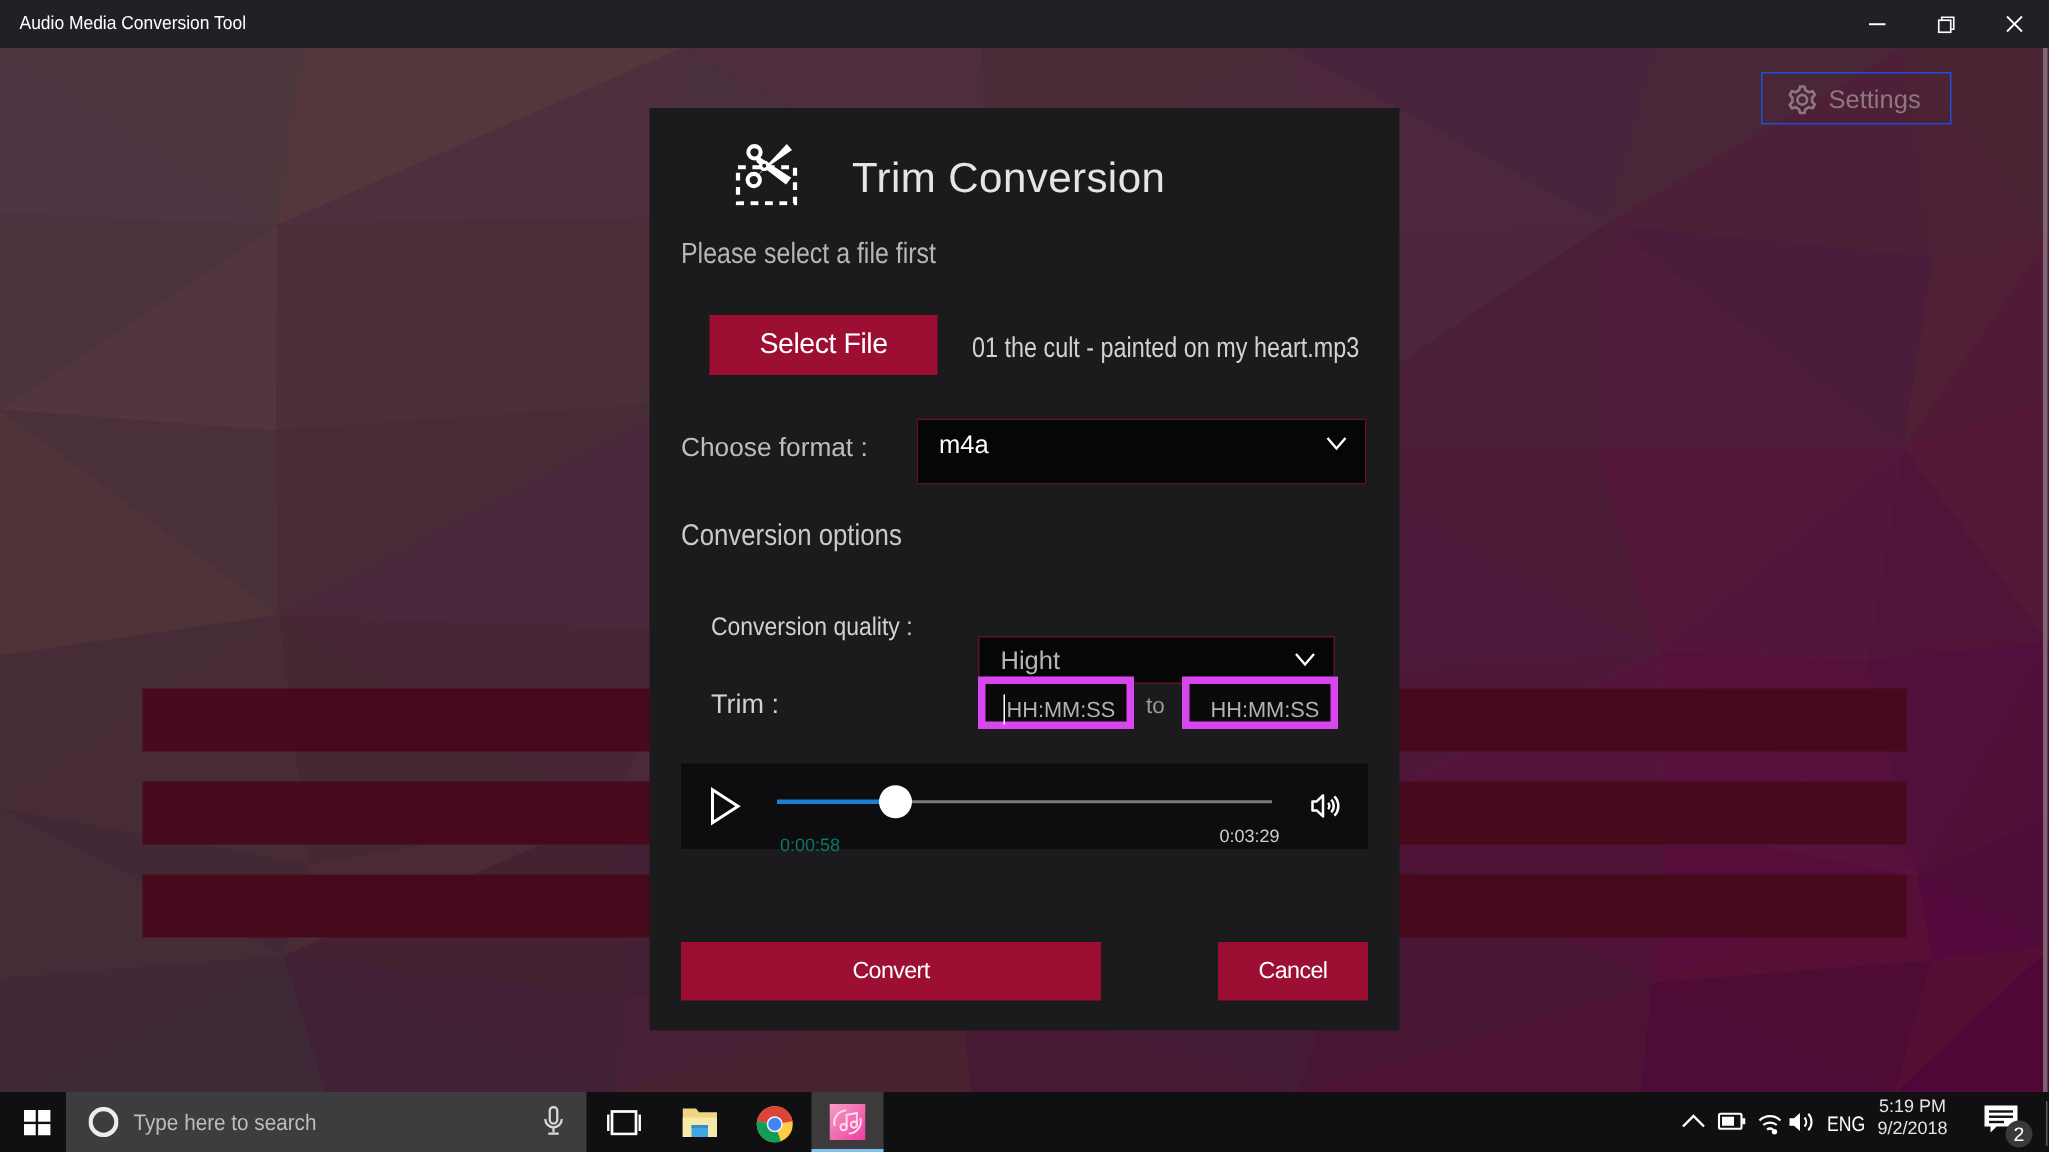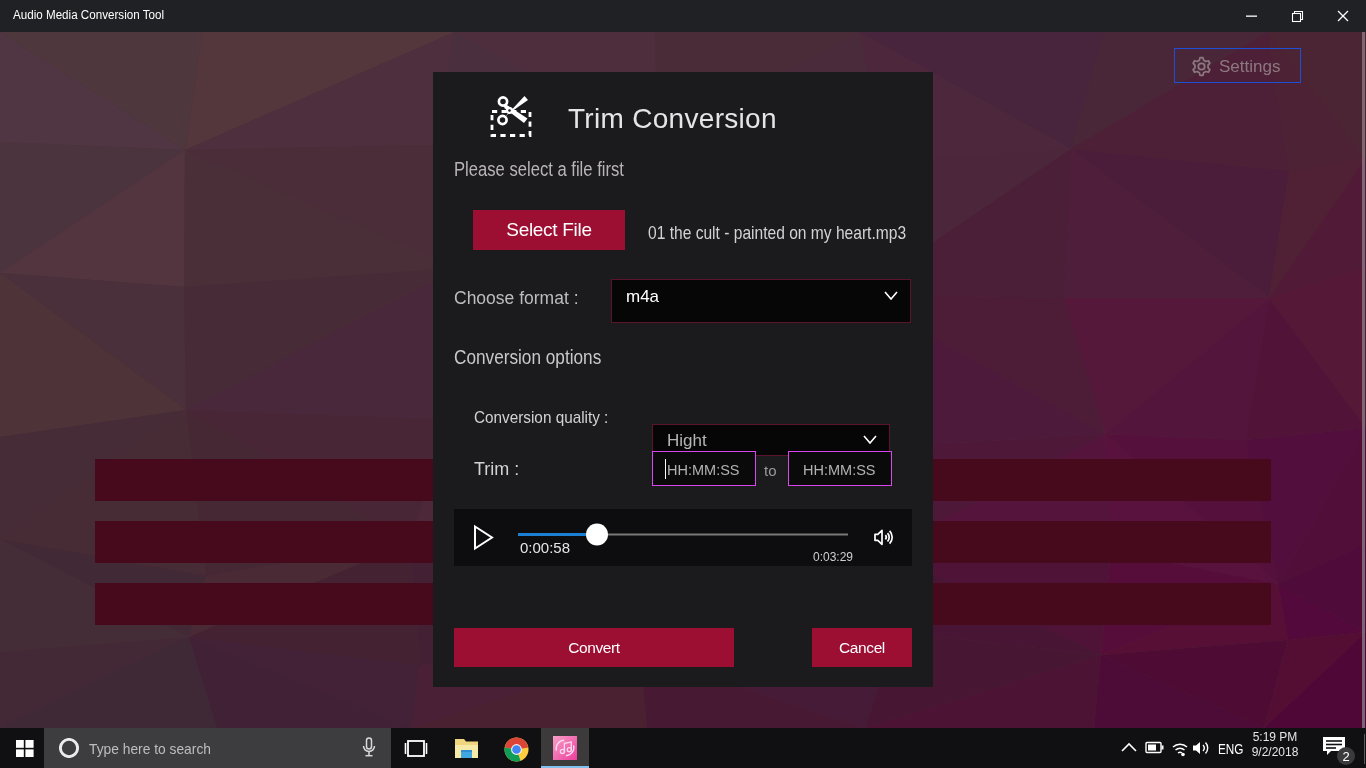--- a/index.html
+++ b/index.html
@@ -27,28 +27,28 @@
   #filename { left:215px; top:150px; font-size:19px; color:#d2d2d2; white-space:nowrap; transform:scaleX(0.82); transform-origin:0 0; }
   #lbl-format { left:21px; top:216px; font-size:17.5px; color:#bdbdbd; }
   .combo { background:#060607; border:1px solid #5c142c; color:#fff; }
   #combo-format { left:178px; top:207px; width:300px; height:44px; }
   #combo-format .ctext { left:14px; top:7px; font-size:17px; color:#fff; }
   #lbl-convopts { left:21px; top:274px; font-size:20px; color:#c9c9c9; transform:scaleX(0.86); transform-origin:0 0; white-space:nowrap; }
   #lbl-quality { left:41px; top:336px; font-size:17px; color:#d2d2d2; transform:scaleX(0.9); transform-origin:0 0; white-space:nowrap; }
   #combo-quality { left:219px; top:329px; width:238px; height:32px;margin-top:23px; }
   #combo-quality .ctext { left:14px; top:6px; font-size:17px; color:#b5b5b5; }
   #lbl-trim { left:41px; top:387px; font-size:18px; color:#d2d2d2; }
-  .tinput { background:#0a0a0b; border:1px solid #d946ef; }
+  .tinput { background:#0a0a0b; border:5px solid #d946ef; }
   #trim1 { left:219px; top:379px; width:104px; height:35px; }
   #trim2 { left:355px; top:379px; width:104px; height:35px; }
   .tinput .itext { position:absolute; left:14px; top:10px; font-size:14.5px; color:#b2b2b2; }
   #lbl-to { left:331px; top:390px; font-size:15px; color:#9a9a9a; }
 
   #player { left:21px; top:437px; width:458px; height:57px; background:#0d0d0f; }
-  #time-l { left:66px; top:30px; font-size:15px; color:#e5e5e5; }
+  #time-l { left:66px; top:47px; font-size:12px; color:#0f766e; }
   #time-r { left:359px; top:41px; font-size:12px; color:#cfcfcf; }
 
   #btn-convert { left:21px; top:556px; width:280px; height:39px; font-size:15.5px; line-height:39px; letter-spacing:-0.4px; }
   #btn-cancel { left:379px; top:556px; width:100px; height:39px; font-size:15.5px; line-height:39px; letter-spacing:-0.4px;text-align:center; }
 
   
   #settings { left:1174px; top:48px; width:127px; height:35px; border:1px solid #1d4ed8; color:#8d7880; }
   #settings span { position:absolute; left:44px; top:8px; font-size:17px; }
 
   

